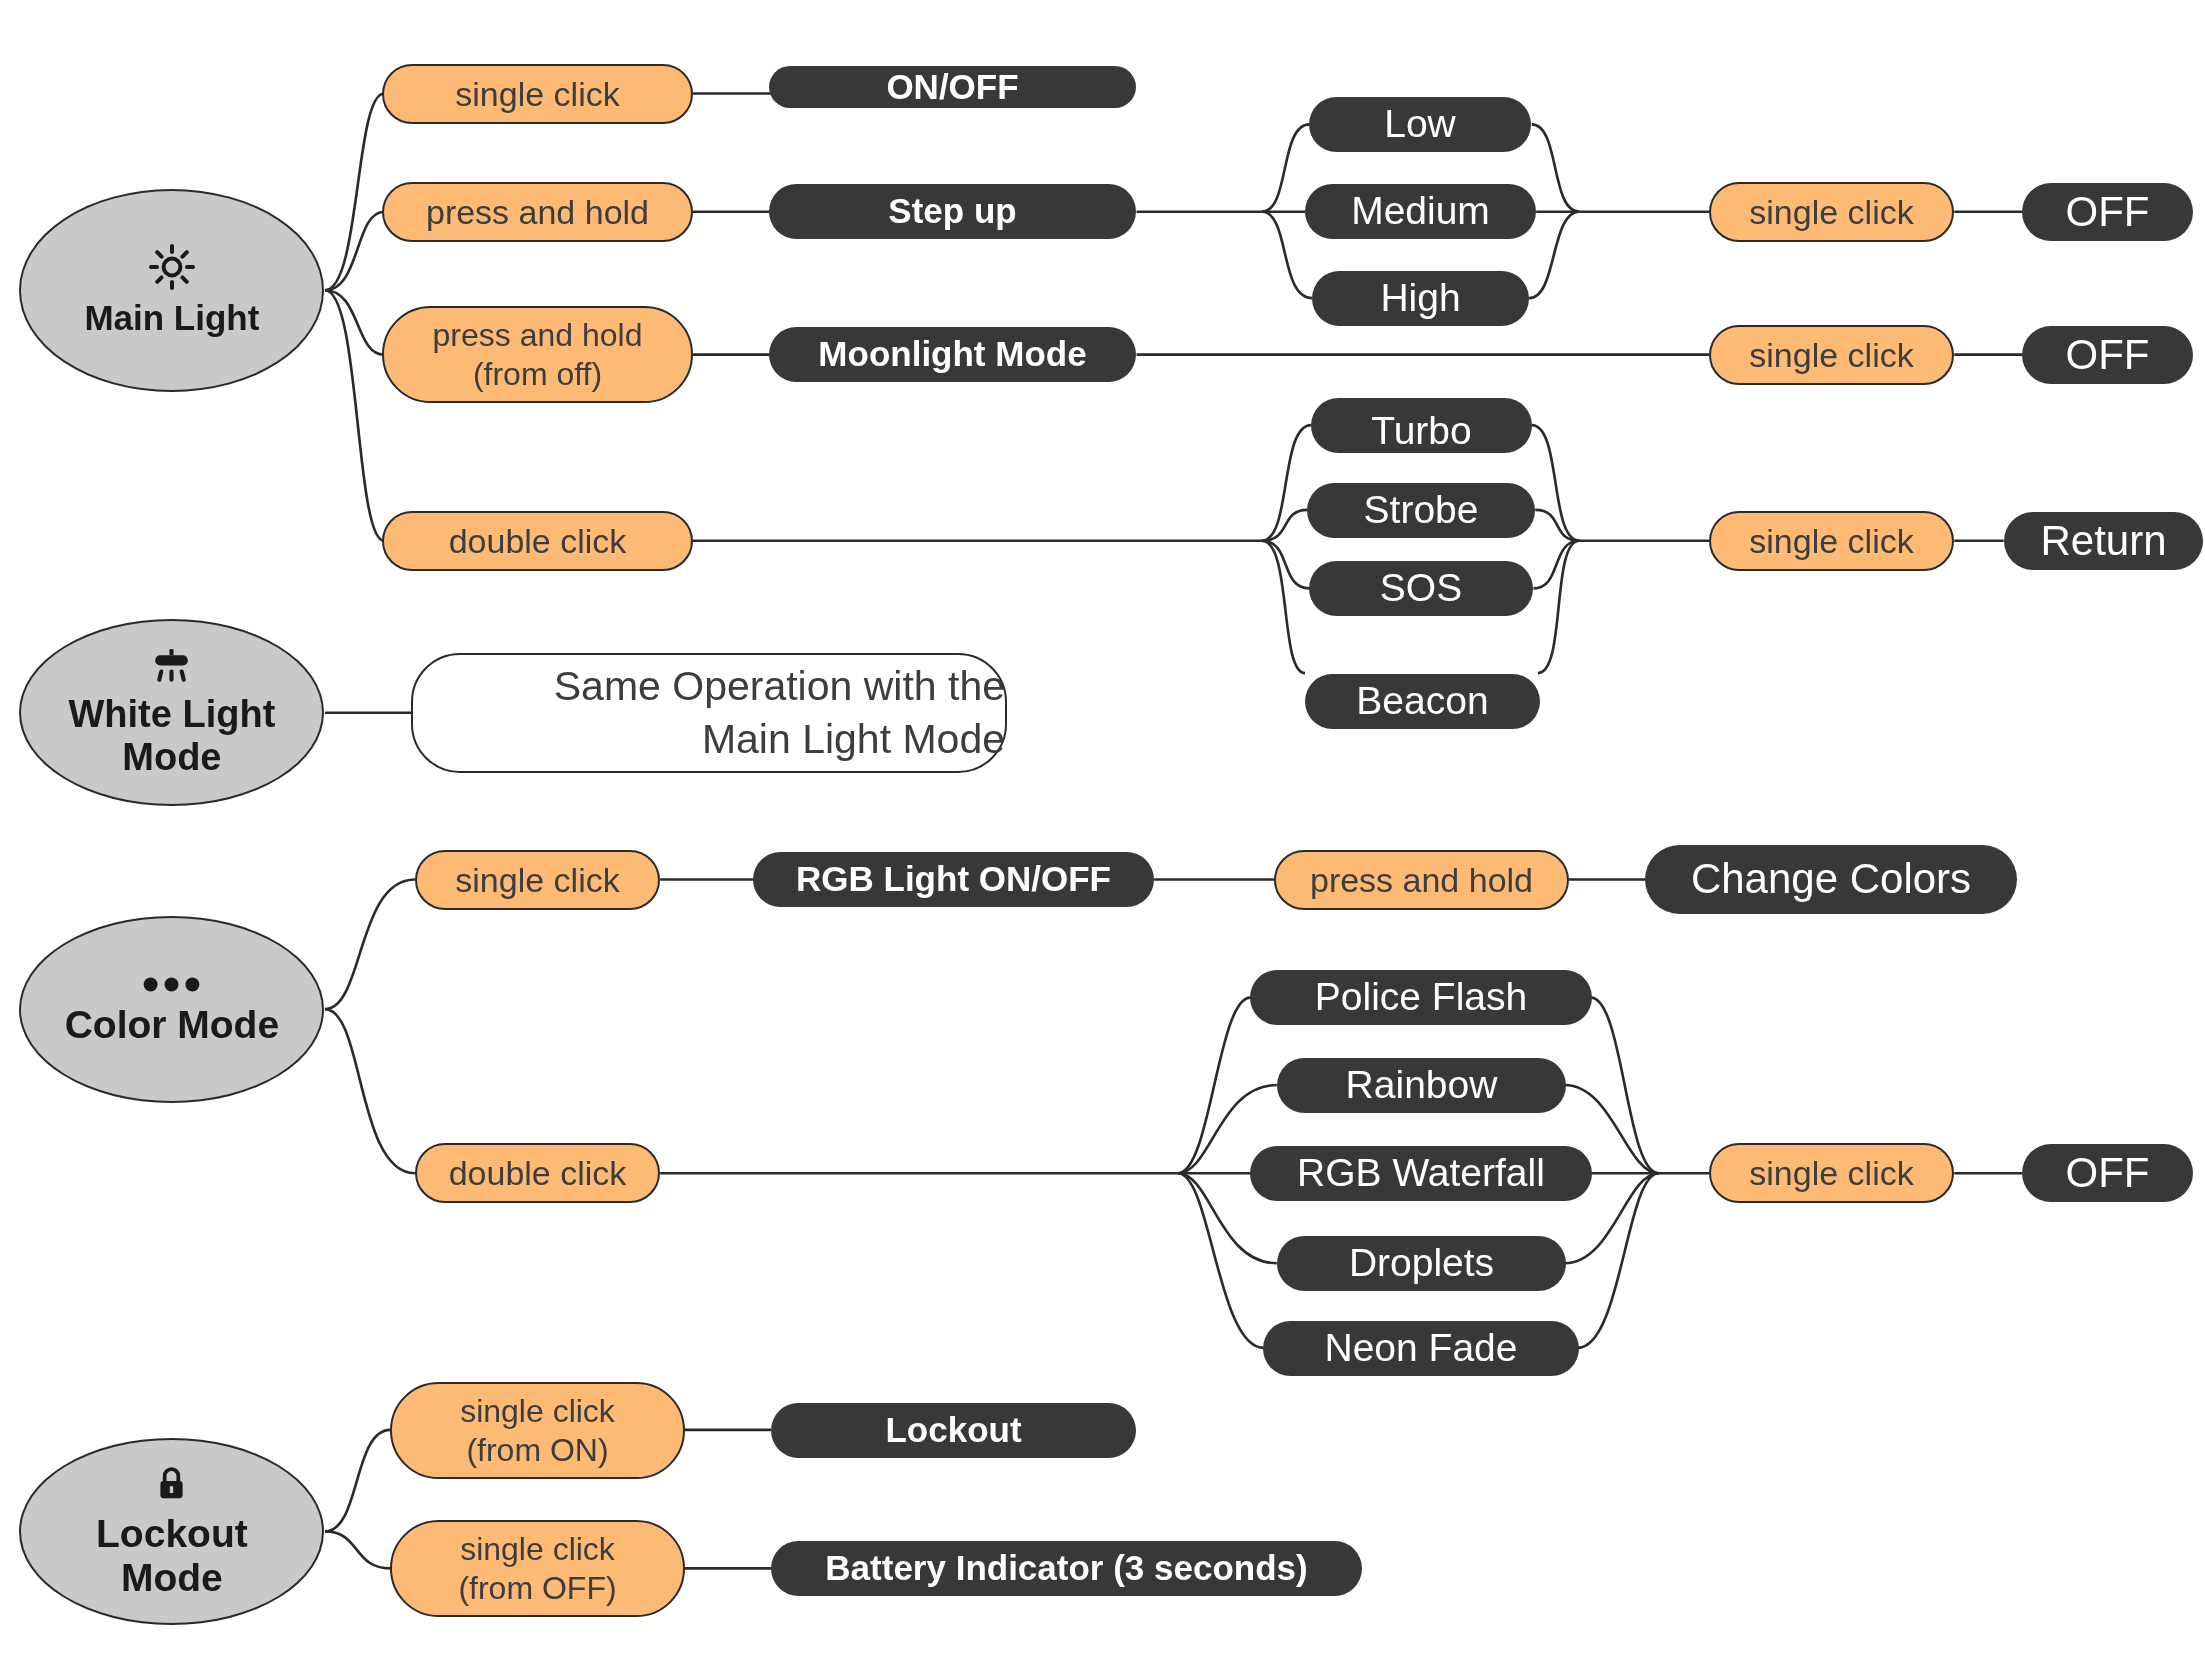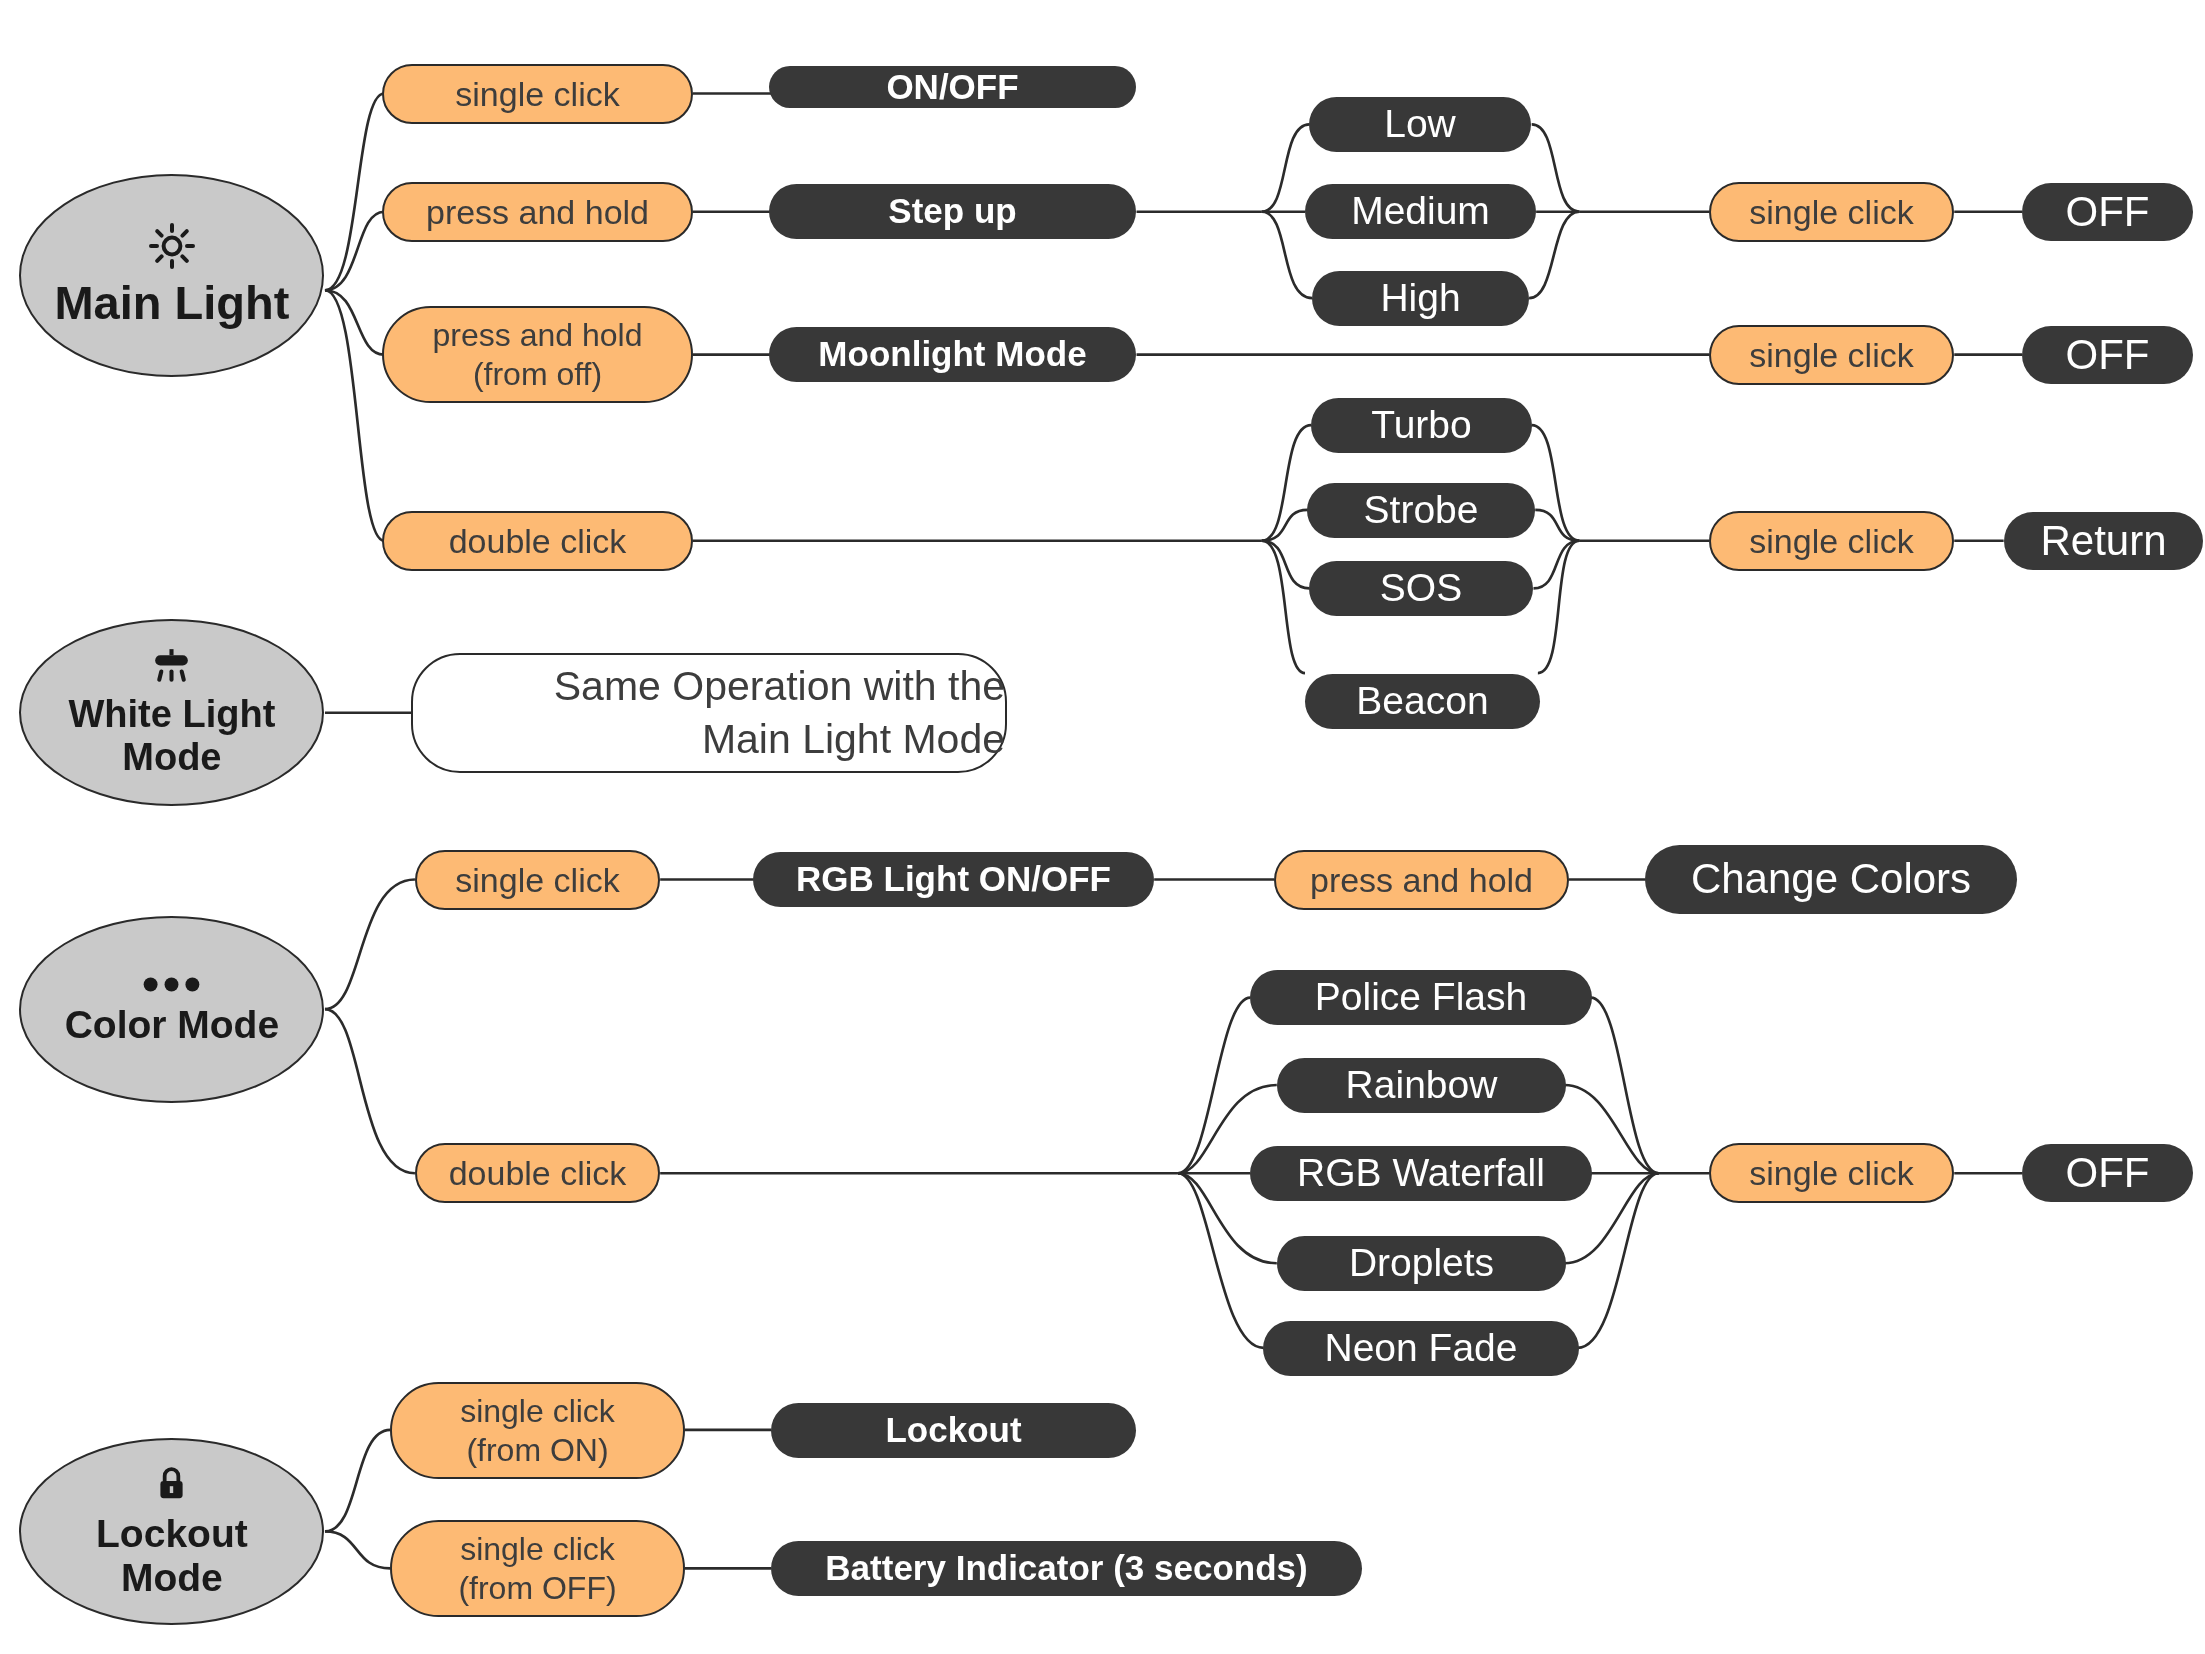--- a/index.html
+++ b/index.html
@@ -87,21 +87,21 @@
     <path d="M1773 1432 C1828 1432 1843 1330 1880 1330"></path>
     <path d="M1788 1528 C1838 1528 1843 1330 1880 1330"></path>
     <path d="M1880 1330 L1937 1330"></path>
     <path d="M2215 1330 L2292 1330"></path>
     <path d="M368 1736 C408 1736 400 1621 442 1621"></path>
     <path d="M368 1736 C408 1736 400 1778 442 1778"></path>
     <path d="M776 1621 L874 1621"></path>
     <path d="M776 1778 L874 1778"></path>
   </svg>
 
-  <div class="ellipse" style="left:19.4px; top:174px; width:305px; height:203px; font-size:47px;">
+  <div class="ellipse" style="left:19.4px; top:189px; width:305px; height:203px; font-size:35px;">
     <span class="icon">
       <svg width="48" height="48" viewBox="0 0 24 24">
         <circle cx="12" cy="12" r="4.2" fill="none" stroke="#1a1a1a" stroke-width="2"></circle>
         <g stroke="#1a1a1a" stroke-width="2" stroke-linecap="round">
           <line x1="12" y1="1.5" x2="12" y2="4.5"></line>
             <line x1="12" y1="19.5" x2="12" y2="22.5"></line>
           <line x1="1.5" y1="12" x2="4.5" y2="12"></line>
             <line x1="19.5" y1="12" x2="22.5" y2="12"></line>
           <line x1="4.6" y1="4.6" x2="6.8" y2="6.8"></line>
             <line x1="17.2" y1="17.2" x2="19.4" y2="19.4"></line>
@@ -155,21 +155,21 @@
     <span>single click</span>
   </div>
   <div class="dpill" style="left:2022px; top:326px; width:171px; height:58px; font-size:42px;">
     <span>OFF</span>
   </div>
 
   <div class="wpill" style="left:382px; top:511px; width:311px; height:60px; font-size:34px;">
     <span>double click</span>
   </div>
 
-  <div class="dpill" style="left:1311px; top:398px; width:221px; height:55px; font-size:39px;">
+  <div class="dpill" style="left:1311px; top:398px; width:221px; height:55px; font-size:39px;align-items:flex-end;">
     <span>Turbo</span>
   </div>
   <div class="dpill" style="left:1307px; top:483px; width:228px; height:55px; font-size:39px;">
     <span>Strobe</span>
   </div>
   <div class="dpill" style="left:1309px; top:561px; width:224px; height:55px; font-size:39px;">
     <span>SOS</span>
   </div>
   <div class="dpill" style="left:1305px; top:674px; width:235px; height:55px; font-size:39px;">
     <span>Beacon</span>

